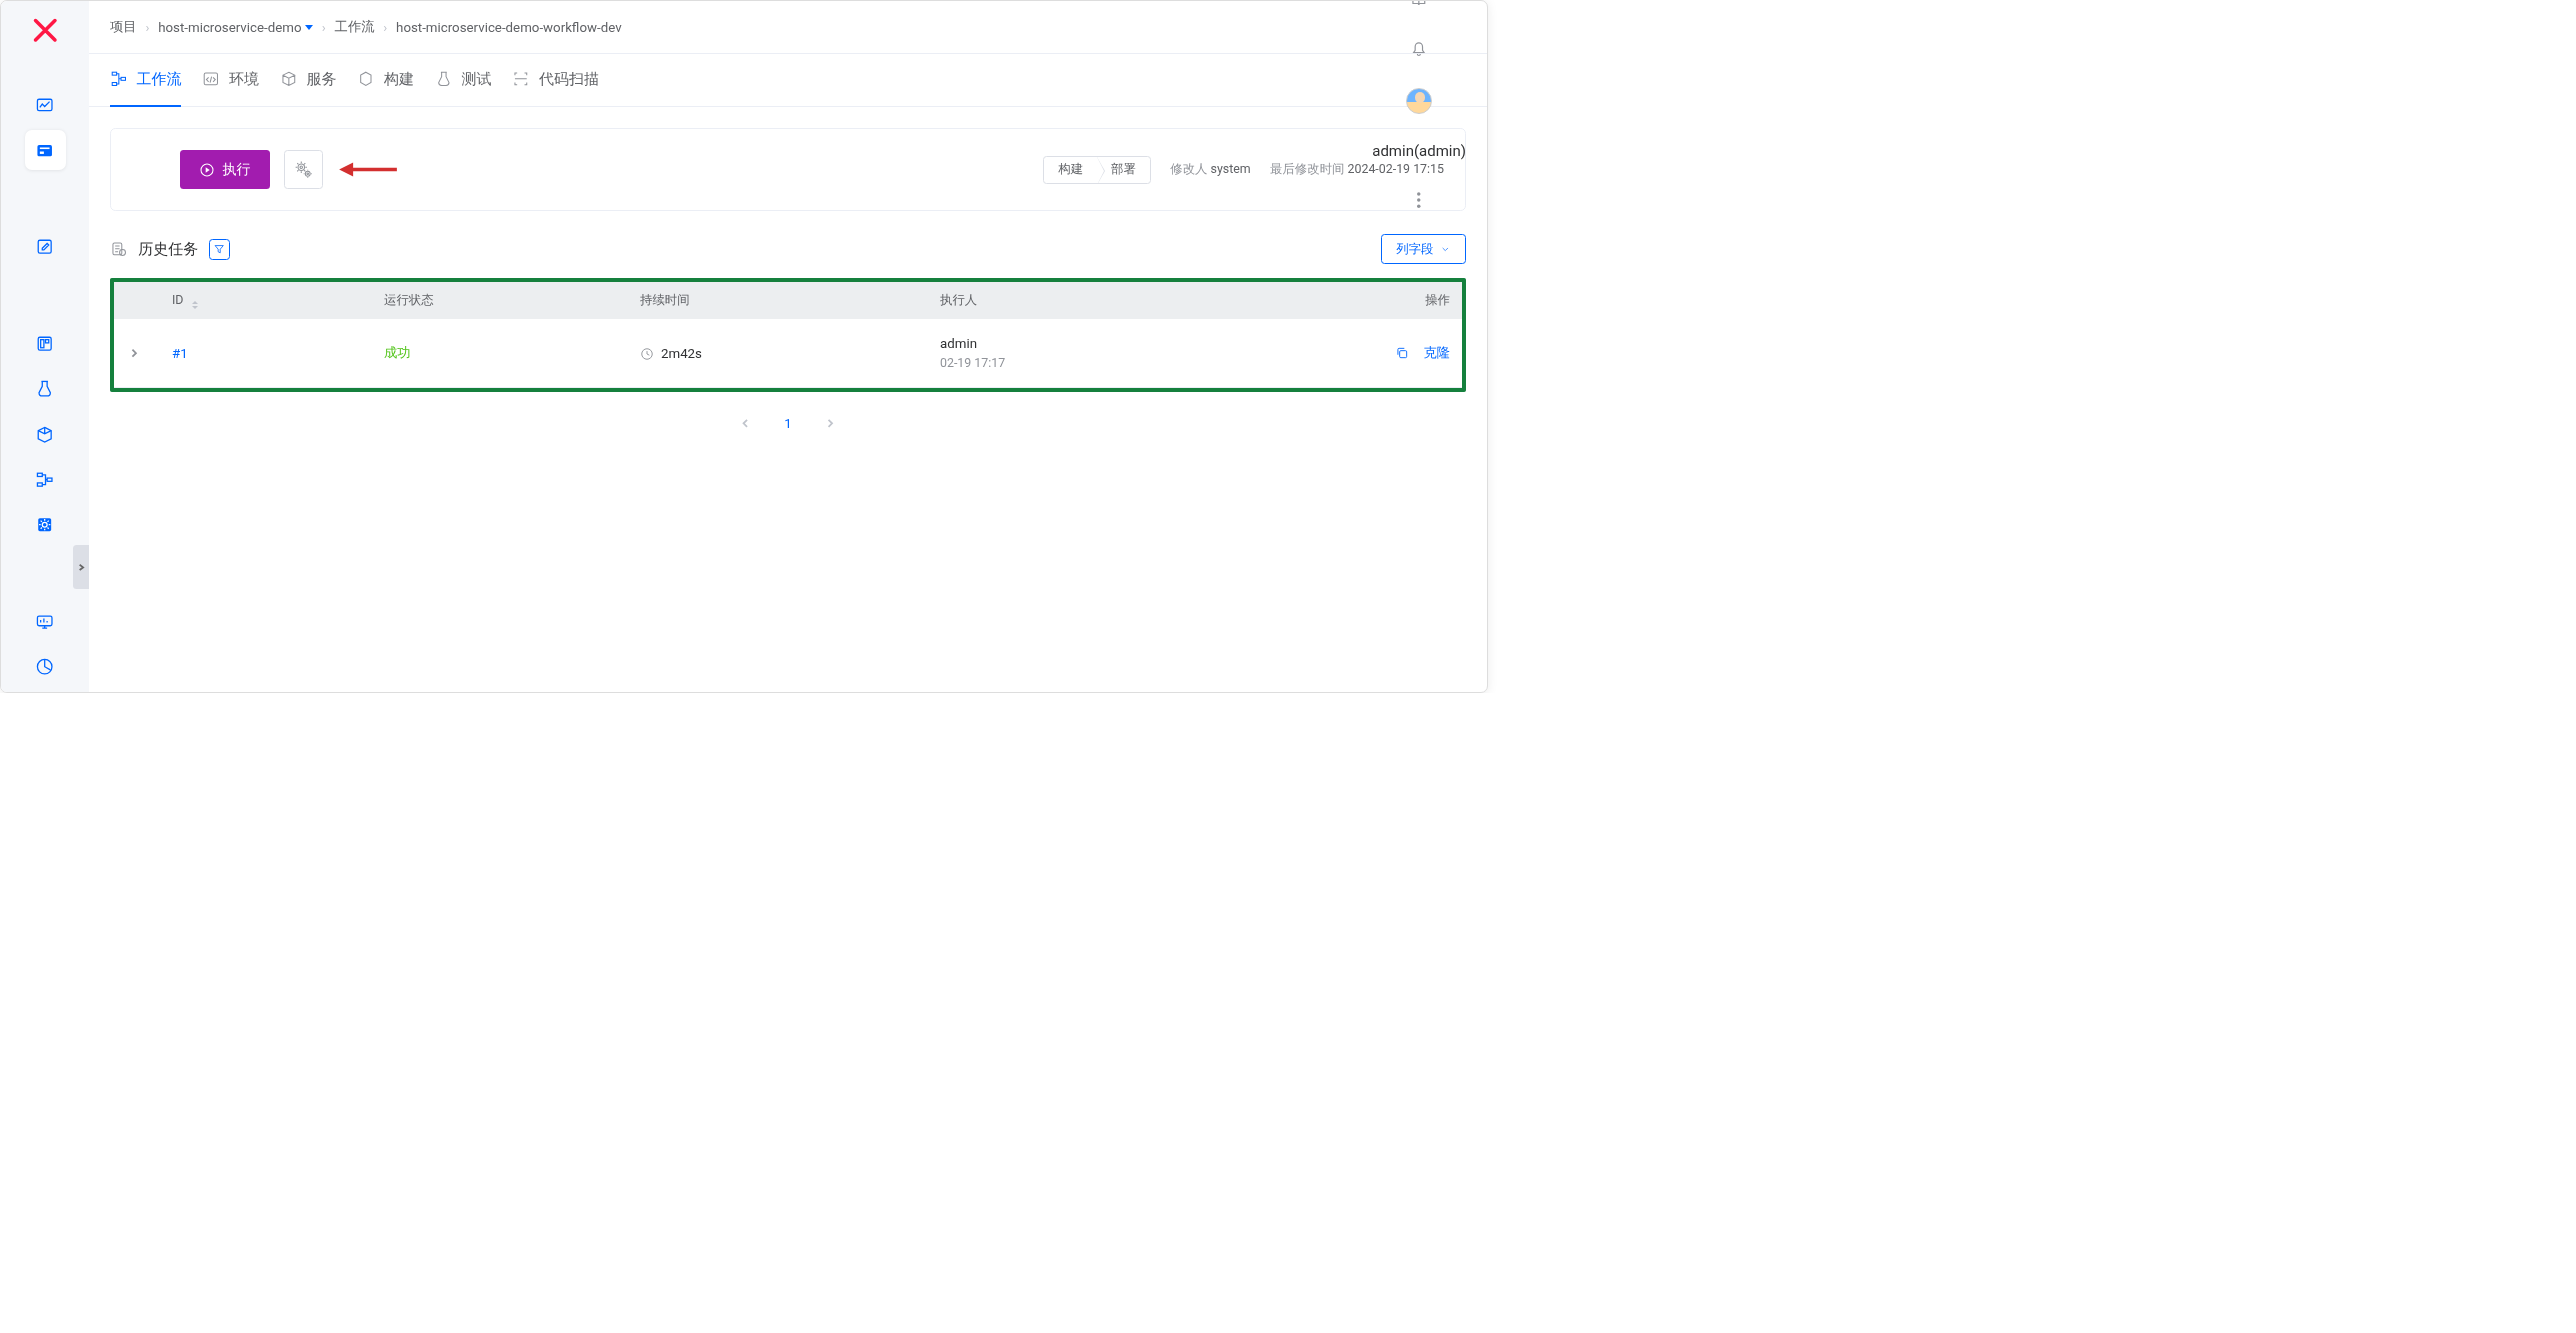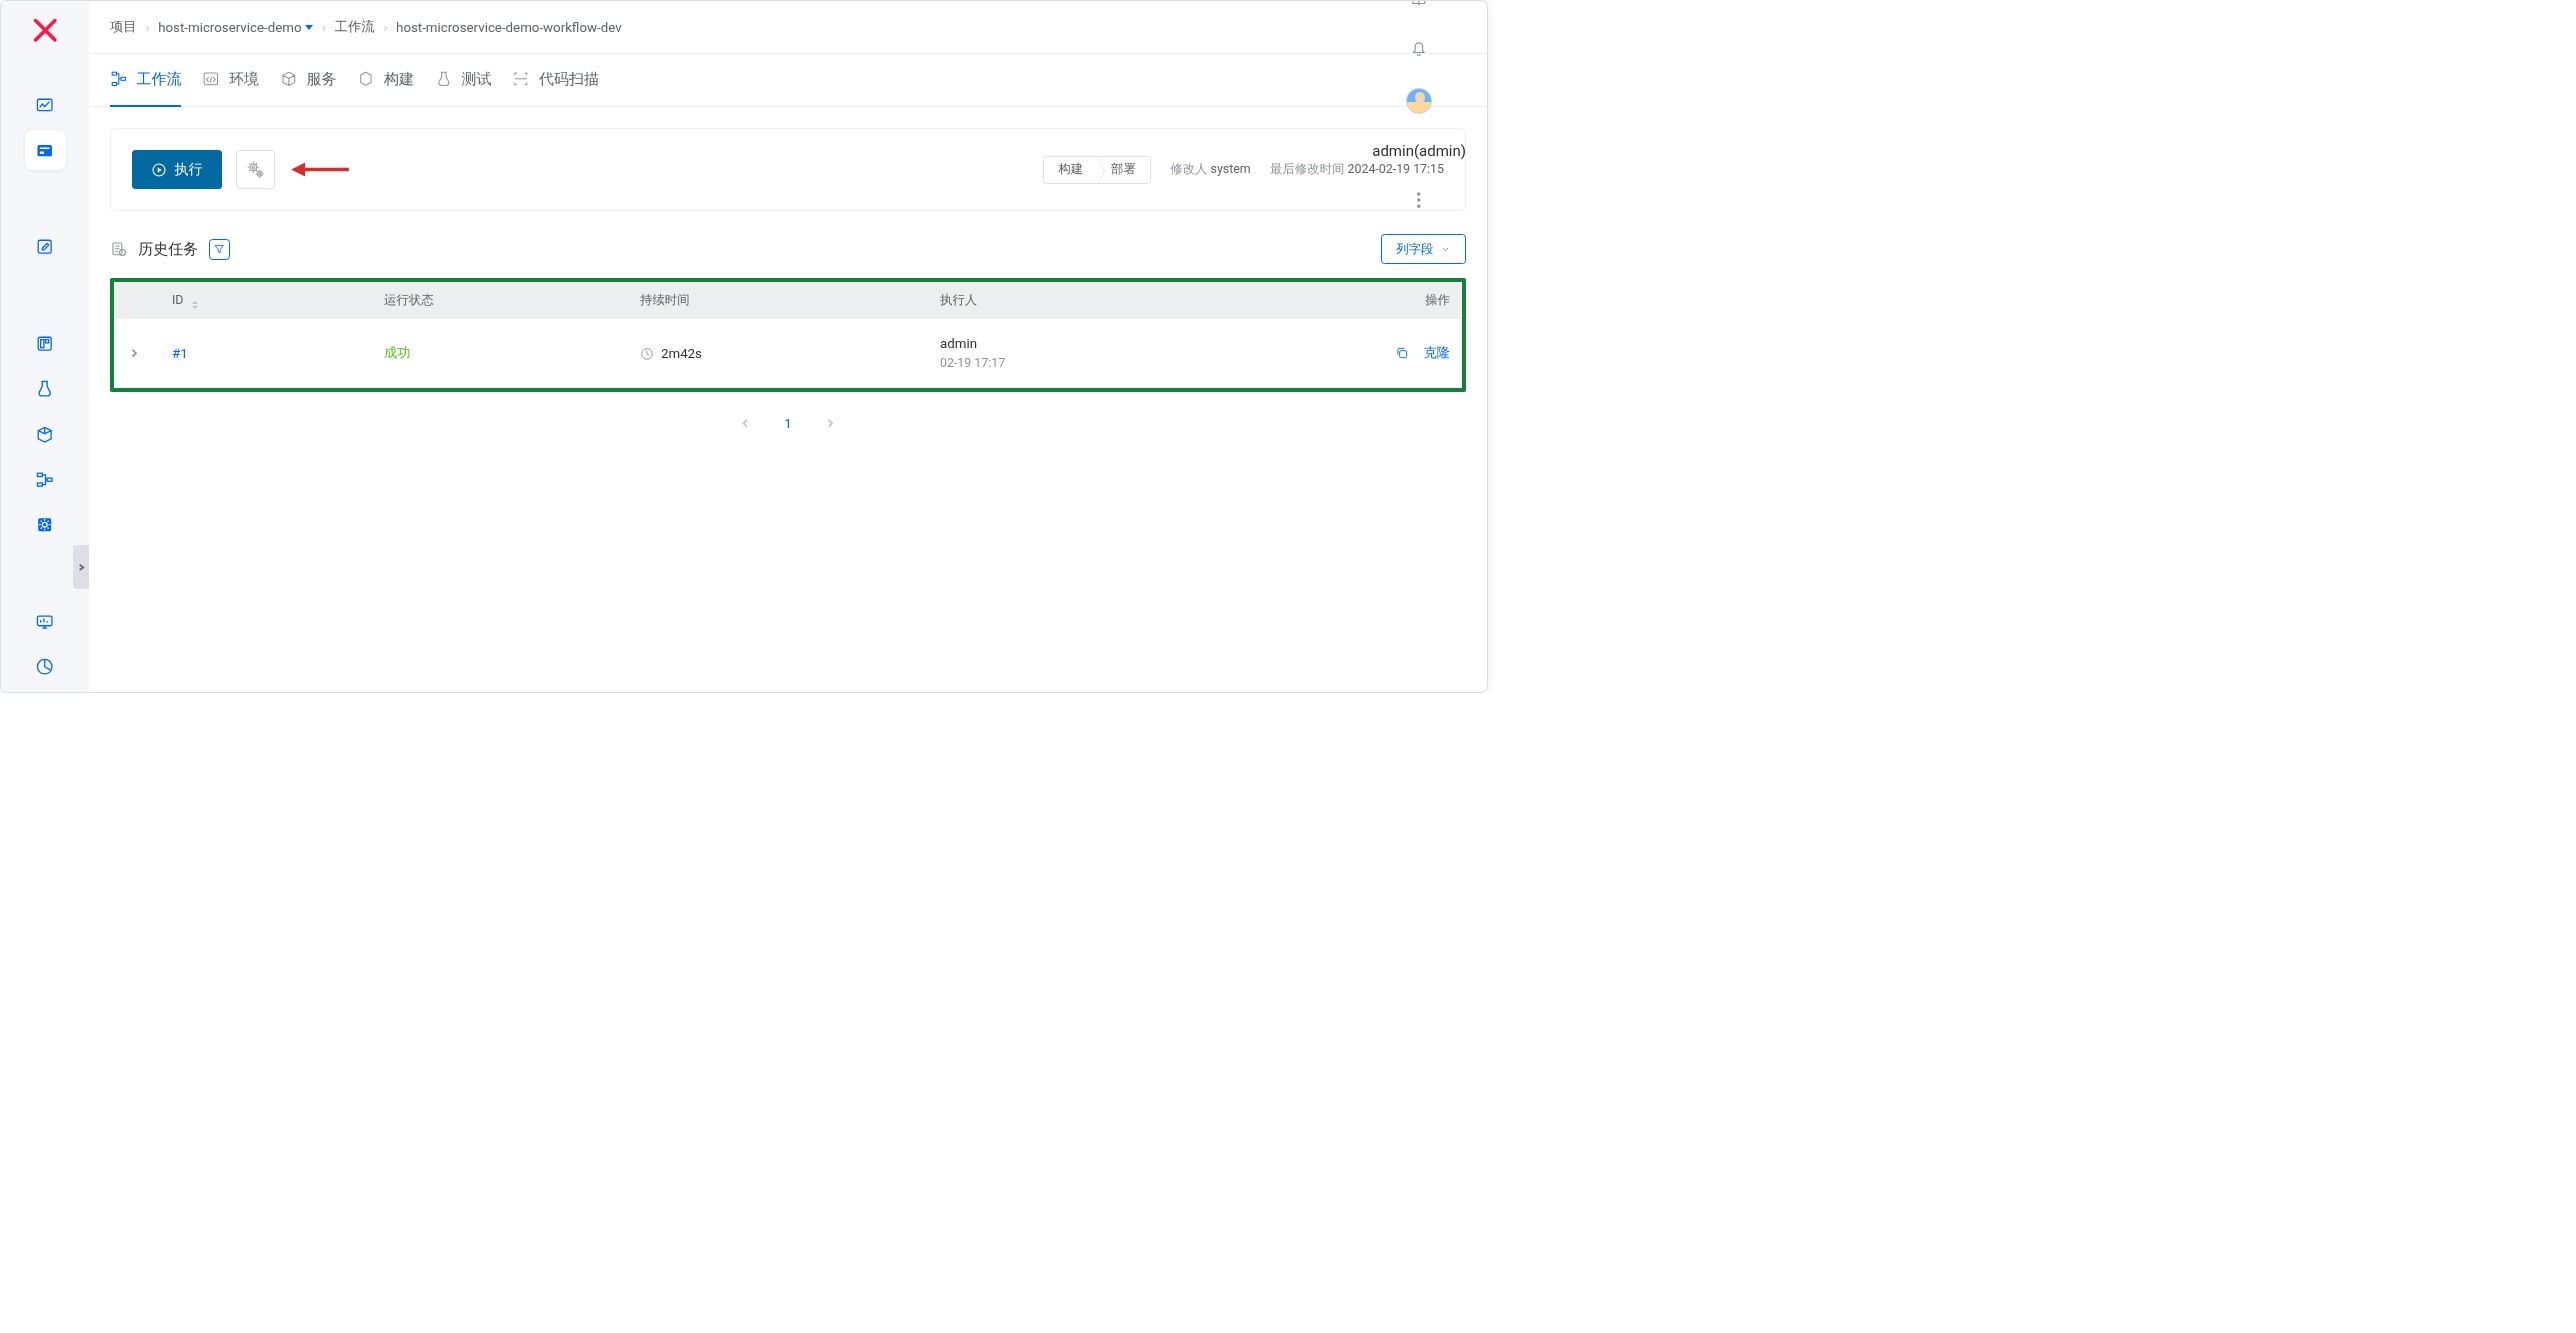--- a/index.html
+++ b/index.html
@@ -29,21 +29,21 @@
 .user-label{font-size:15px;color:#303133;}
 .more-btn{width:23px;height:23px;display:flex;align-items:center;justify-content:center;cursor:pointer;}
 .more-btn svg{width:3.5px;height:16px;fill:#909399;}
 .tabs{height:53px;display:flex;align-items:center;padding:0 21px;gap:21px;border-bottom:0.9px solid #ebeef5;}
 .tab{display:flex;align-items:center;gap:8.8px;height:53px;cursor:pointer;color:#606266;font-size:15px;border-bottom:2.7px solid transparent;}
 .tab.active{color:#0066ff;border-bottom-color:#0066ff;}
 .tab svg{width:17.7px;height:17.7px;stroke:#909399;fill:none;stroke-width:1.4;}
 .tab.active svg{stroke:#0066ff;}
 .content{padding:21px;flex:1;overflow:auto;}
 .panel{border:0.9px solid #ebeef5;border-radius:5.3px;padding:21px;display:flex;align-items:center;gap:14px;}
-.run-btn{background:#0369a1;color:#fff;border:none;border-radius:3.5px;height:39px;padding:0 19.4px;font-size:14px;display:flex;align-items:center;gap:7px;cursor:pointer;}
+.run-btn{background:#a21caf;color:#fff;border:none;border-radius:3.5px;height:39px;padding:0 19.4px;font-size:14px;display:flex;align-items:center;gap:7px;cursor:pointer;margin-left:48px;}
 .run-btn svg{width:16px;height:16px;stroke:#fff;fill:none;stroke-width:1.6;}
 .settings-btn{width:39px;height:39px;border:0.9px solid #dcdfe6;border-radius:3.5px;display:flex;align-items:center;justify-content:center;cursor:pointer;background:#fff;}
 .settings-btn svg{width:19.4px;height:19.4px;stroke:#909399;fill:none;stroke-width:1.3;}
 .arrow-anno{width:62px;height:21px;}
 .panel-right{margin-left:auto;display:flex;align-items:center;gap:19.4px;font-size:12.4px;color:#606266;}
 .stages{display:flex;align-items:center;border:0.9px solid #dcdfe6;border-radius:3.5px;height:28px;overflow:hidden;}
 .stage{padding:0 14px;height:100%;display:flex;align-items:center;position:relative;}
 .stage:first-child::after{content:"";position:absolute;right:-7px;top:0;width:0;height:0;border-top:14px solid transparent;border-bottom:14px solid transparent;border-left:7px solid #fff;z-index:2;}
 .stage:first-child::before{content:"";position:absolute;right:-8px;top:0;width:0;height:0;border-top:14px solid transparent;border-bottom:14px solid transparent;border-left:8px solid #dcdfe6;z-index:1;}
 .meta-label{color:#909399;}

